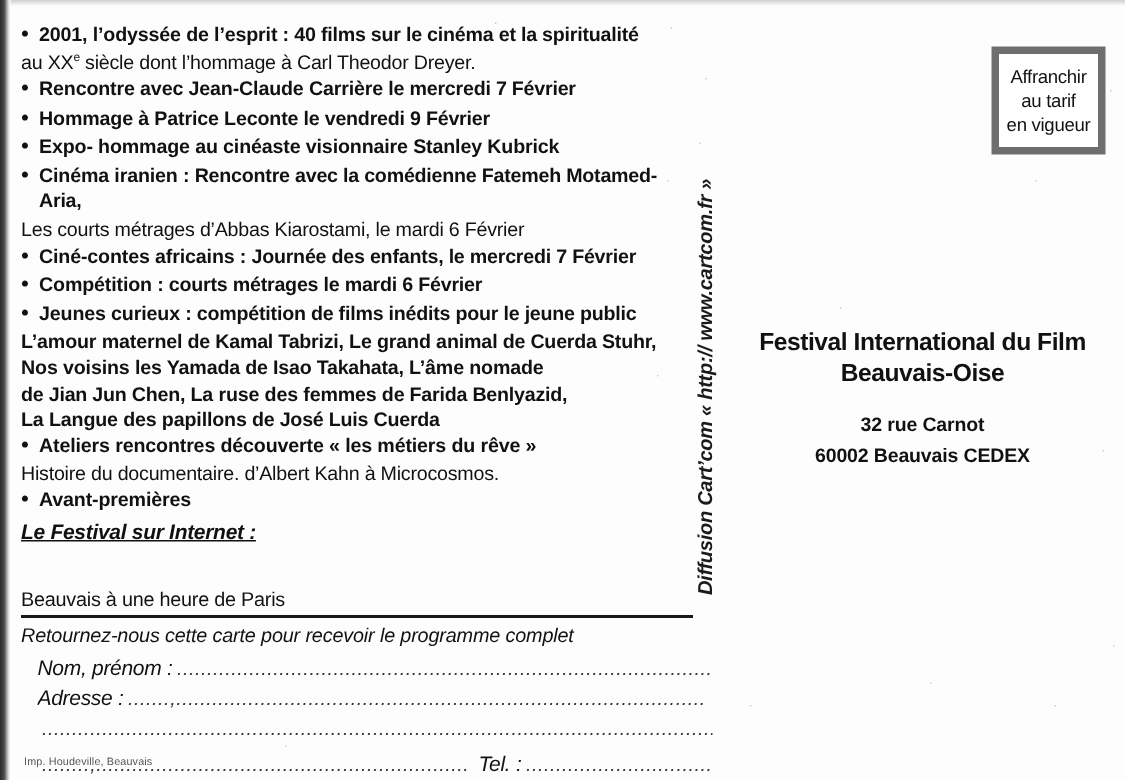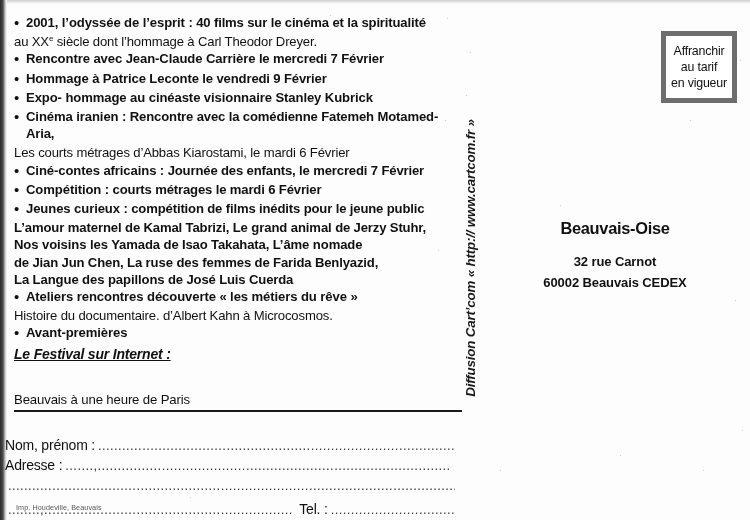--- a/index.html
+++ b/index.html
@@ -130,23 +130,24 @@
   .return-line {
     font-size: 13.2px;
     font-style: italic;
     line-height: 18px;
     letter-spacing: -0.1px;
   }
 
   
   #form-block {
     position: absolute;
-    left: 5px;
+    left: 25px;
     top: 436px;
     width: 450px;
+    font-style: italic;
   }
   .form-row {
     display: flex;
     align-items: baseline;
     font-size: 14px;
     line-height: 19px;
     letter-spacing: -0.2px;
     margin-bottom: 1px;
     white-space: nowrap;
     overflow: hidden;
@@ -297,39 +298,40 @@
         <div class="bullet-body"><span class="it">Ciné-contes africains :</span><span class="rg"> Journée des enfants, le mercredi 7 Février</span></div>
       </div>
       <div class="bullet-item">
         <span class="bullet-dot">•</span>
         <div class="bullet-body"><span class="it">Compétition :</span><span class="rg"> courts métrages le mardi 6 Février</span></div>
       </div>
       <div class="bullet-item">
         <span class="bullet-dot">•</span>
         <div class="bullet-body"><span class="it">Jeunes curieux :</span><span class="rg"> compétition de films inédits pour le jeune public</span></div>
       </div>
-      <div class="cont"><span class="it">L’amour maternel</span><span class="rg"> de Kamal Tabrizi, </span><span class="it">Le grand animal</span><span class="rg"> de Jerzy Stuhr,</span></div>
+      <div class="cont"><span class="it">L’amour maternel</span><span class="rg"> de Kamal Tabrizi, </span><span class="it">Le grand animal</span><span class="rg"> de Cuerda Stuhr,</span></div>
       <div class="cont"><span class="it">Nos voisins les Yamada</span><span class="rg"> de Isao Takahata, </span><span class="it">L’âme nomade</span></div>
       <div class="cont"><span class="rg">de Jian Jun Chen, </span><span class="it">La ruse des femmes</span><span class="rg"> de Farida Benlyazid,</span></div>
       <div class="cont"><span class="it">La Langue des papillons</span><span class="rg"> de José Luis Cuerda</span></div>
       <div class="bullet-item">
         <span class="bullet-dot">•</span>
         <div class="bullet-body"><span class="it">Ateliers rencontres découverte « les métiers du rêve »</span></div>
       </div>
       <div class="cont">Histoire du documentaire. d’Albert Kahn à Microcosmos.</div>
       <div class="bullet-item">
         <span class="bullet-dot">•</span>
         <div class="bullet-body"><span class="it">Avant-premières</span></div>
       </div>
     </div>
 
   <div id="internet-block">
     <div class="net-title">Le Festival sur Internet :</div>
     <div class="net-sub">Beauvais à une heure de Paris</div>
     <hr class="hrule">
+    <div class="return-line">Retournez-nous cette carte pour recevoir le programme complet</div>
   </div>
 
   <div id="form-block">
     <div class="form-row">
       <span class="form-label">Nom, prénom :</span>
       <span class="dots">..................................................................................................</span>
     </div>
     <div class="form-row">
       <span class="form-label">Adresse :</span>
       <span class="dots">.......,........................................................................................</span>
@@ -344,20 +346,21 @@
     </div>
   </div>
 
   <div class="printer-credit">Imp. Houdeville, Beauvais</div>
 
   <div id="diffusion">
     <span class="vtxt">Diffusion Cart’com « http:// www.cartcom.fr »</span>
   </div>
 
   <div id="address-block">
+    <div class="addr-title">Festival International du Film</div>
     <div class="addr-title">Beauvais-Oise</div>
     <div class="addr-spacer"></div>
     <div class="addr-line">32 rue Carnot</div>
     <div class="addr-line last">60002 Beauvais CEDEX</div>
   </div>
 
   <div id="stamp-box">
     <div class="inner">
       <div>Affranchir</div>
       <div>au tarif</div>

